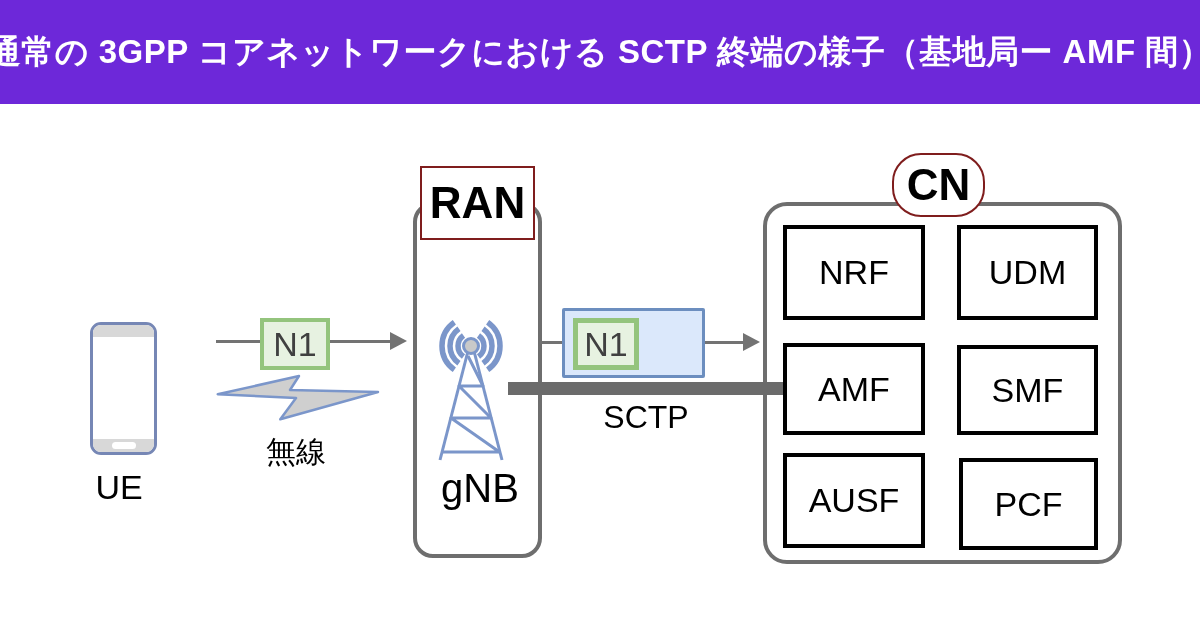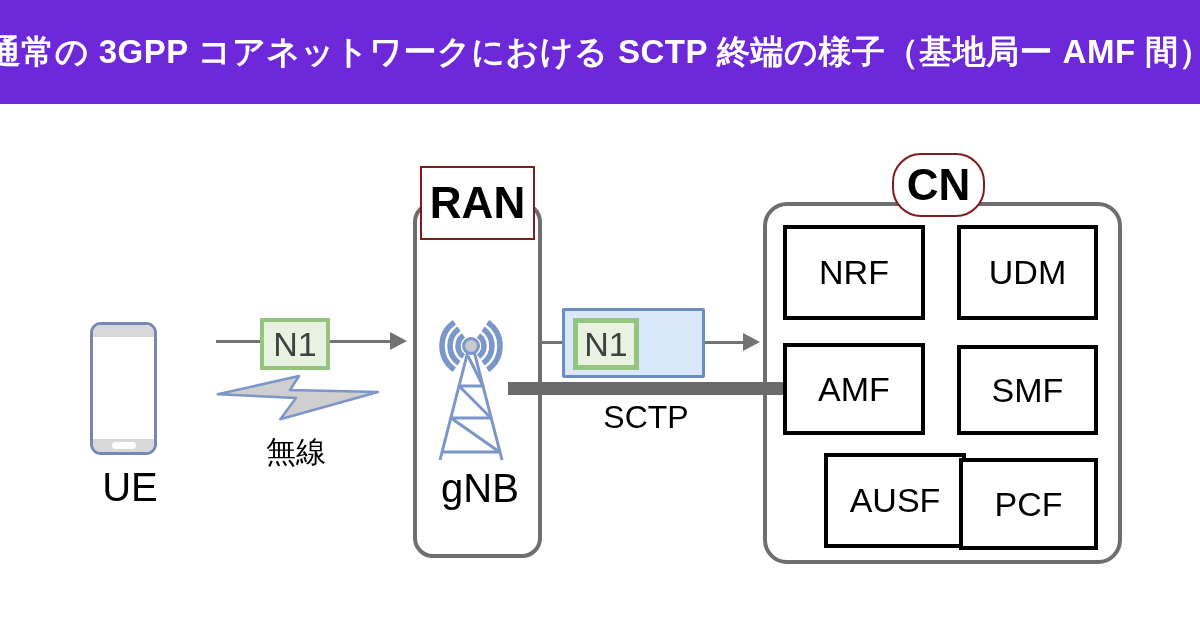--- a/index.html
+++ b/index.html
@@ -87,21 +87,21 @@
   <div class="hline" style="left:540px;top:341px;width:205px;"></div>
   <div class="arrowhead" style="left:743px;top:333px;"></div>
 
   <div class="thickbar" style="left:508px;top:382px;width:277px;"></div>
 
   <div class="phone">
     <div class="topstrip"></div>
     <div class="botstrip"></div>
     <div class="homepill"></div>
   </div>
-  <div class="lbl cclabel" style="left:80px;top:468px;width:100px;height:38px;font-size:40px;">UE</div>
+  <div class="lbl cclabel" style="left:69px;top:468px;width:100px;height:38px;font-size:34px;">UE</div>
 
   <div class="greenbox" style="left:260px;top:318px;width:62px;height:44px;">
     <span>N1</span>
   </div>
 
   <svg style="left:212px;top:366px;" width="172" height="66" viewBox="0 0 172 66">
     <polygon points="5.7,28.3 87,10 78,24 166,26 68.3,53.3 84,32" fill="#cfcfcf" stroke="#7b96ca" stroke-width="2.5" stroke-linejoin="round"></polygon>
   </svg>
   <div class="lbl cclabel" style="left:246px;top:424px;width:100px;height:34px;font-size:30px;margin-top:11px;">無線</div>
 
@@ -137,20 +137,20 @@
   </div>
   <div class="nfbox" style="left:783px;top:225px;width:134px;height:87px;">
     <span>NRF</span>
   </div>
   <div class="nfbox" style="left:783px;top:343px;width:134px;height:84px;">
     <span>AMF</span>
   </div>
   <div class="nfbox" style="left:957px;top:345px;width:133px;height:82px;">
     <span>SMF</span>
   </div>
-  <div class="nfbox" style="left:824px;top:453px;width:134px;height:87px;">
+  <div class="nfbox" style="left:783px;top:453px;width:134px;height:87px;">
     <span>AUSF</span>
   </div>
   <div class="nfbox" style="left:959px;top:458px;width:131px;height:84px;text-align:right;">
     <span>PCF</span>
   </div>
 
 </div>
 
 </body></html>

